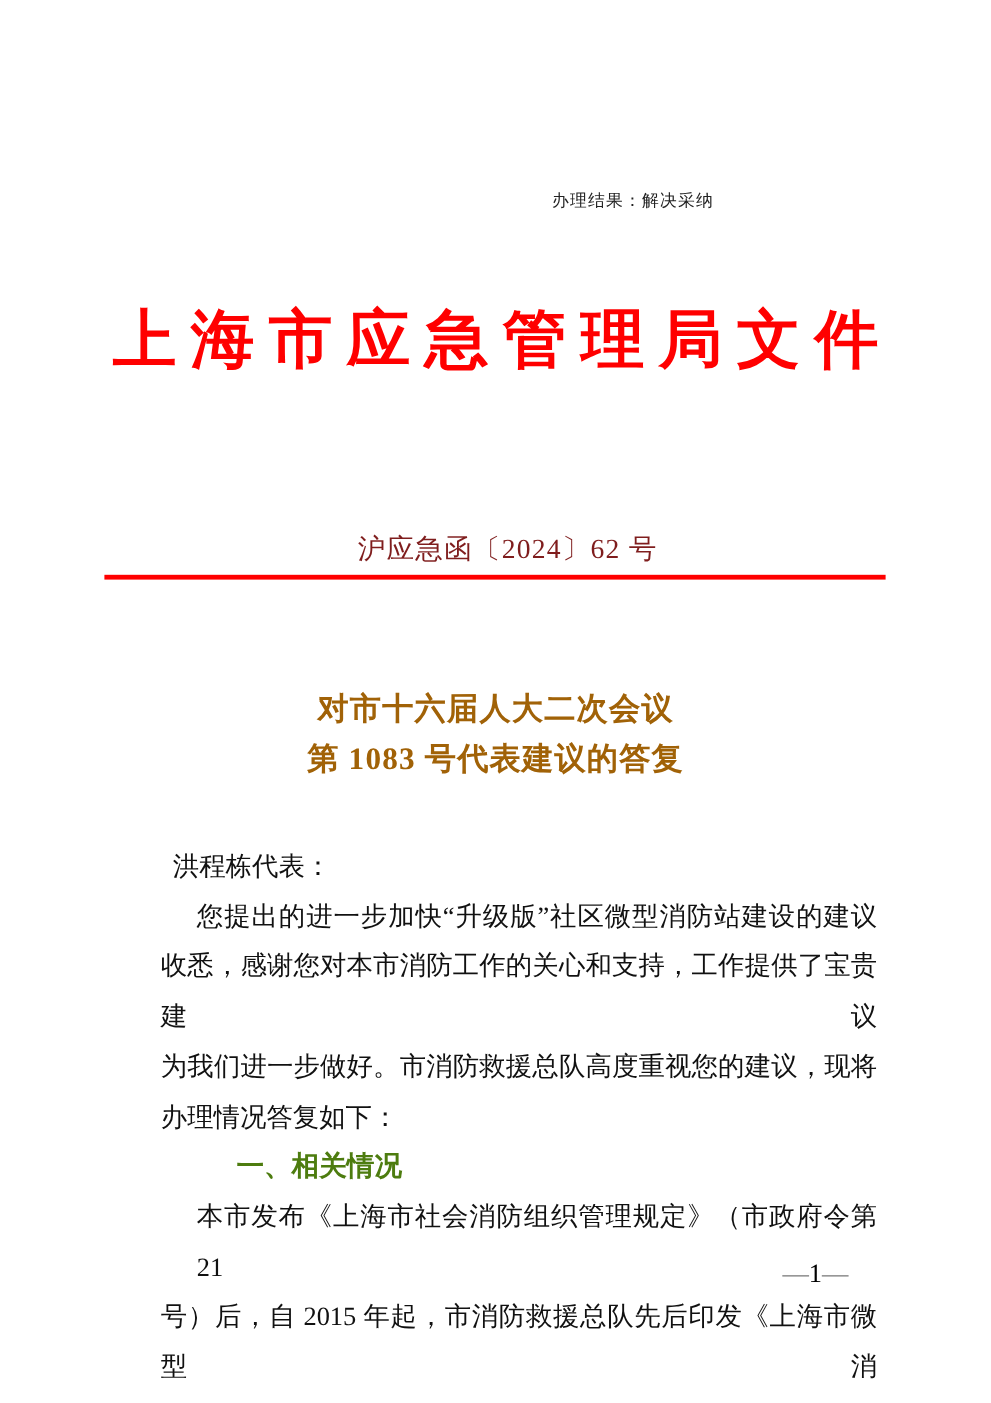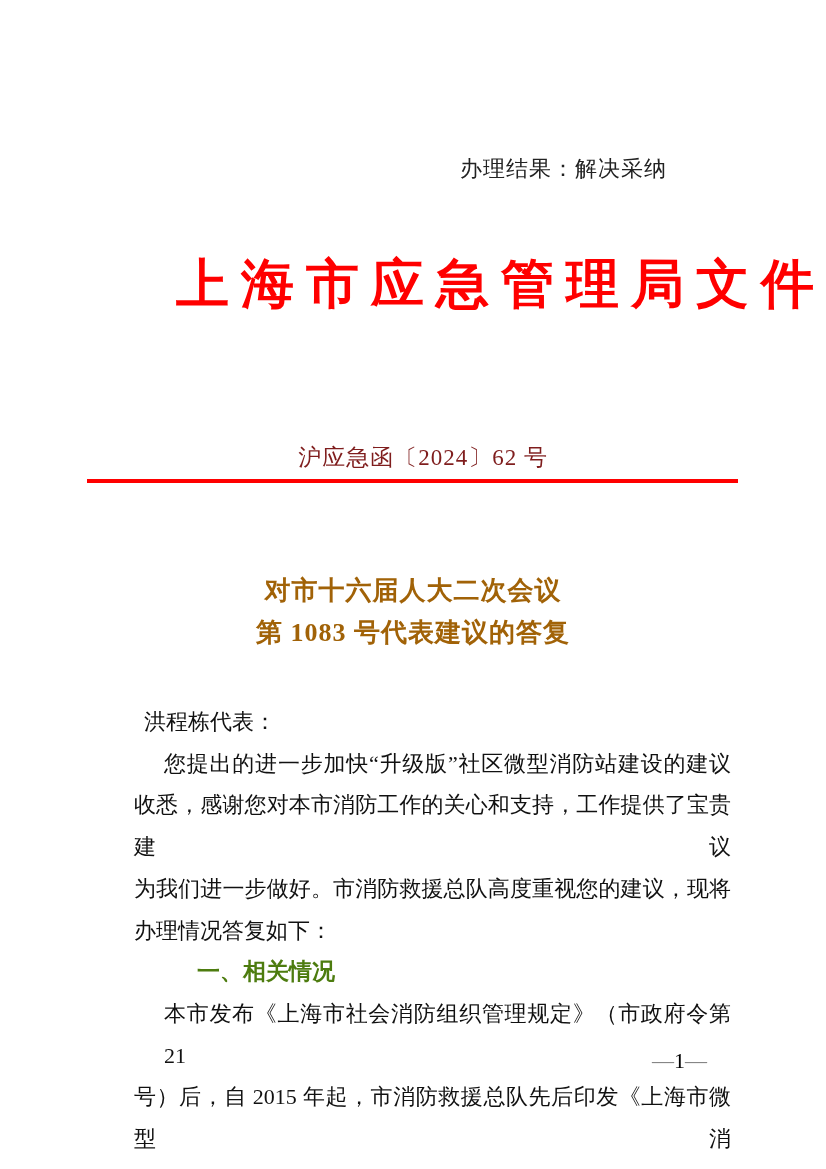--- a/index.html
+++ b/index.html
@@ -14,33 +14,33 @@
     background: #ffffff;
     overflow: hidden;
     font-family: "Liberation Serif", "DejaVu Serif", serif;
     color: #1a1a1a;
   }
   
   .meta {
     position: absolute;
     left: 460px;
     top: 148px;
-    font-size: 22px;
+    font-size: 14px;
     line-height: 42px;
     color: #222222;
     letter-spacing: 1px;
     white-space: nowrap;
   }
   
   .masthead {
     position: absolute;
     top: 252px;
     left: 0;
     right: 0;
-    text-align: right;
+    text-align: center;
     font-family: "Liberation Sans", "DejaVu Sans", sans-serif;
     font-weight: bold;
     font-size: 53px;
     line-height: 64px;
     letter-spacing: 12px;
     padding-left: 12px;
     white-space: nowrap;
   }
   
   .doc-number {

